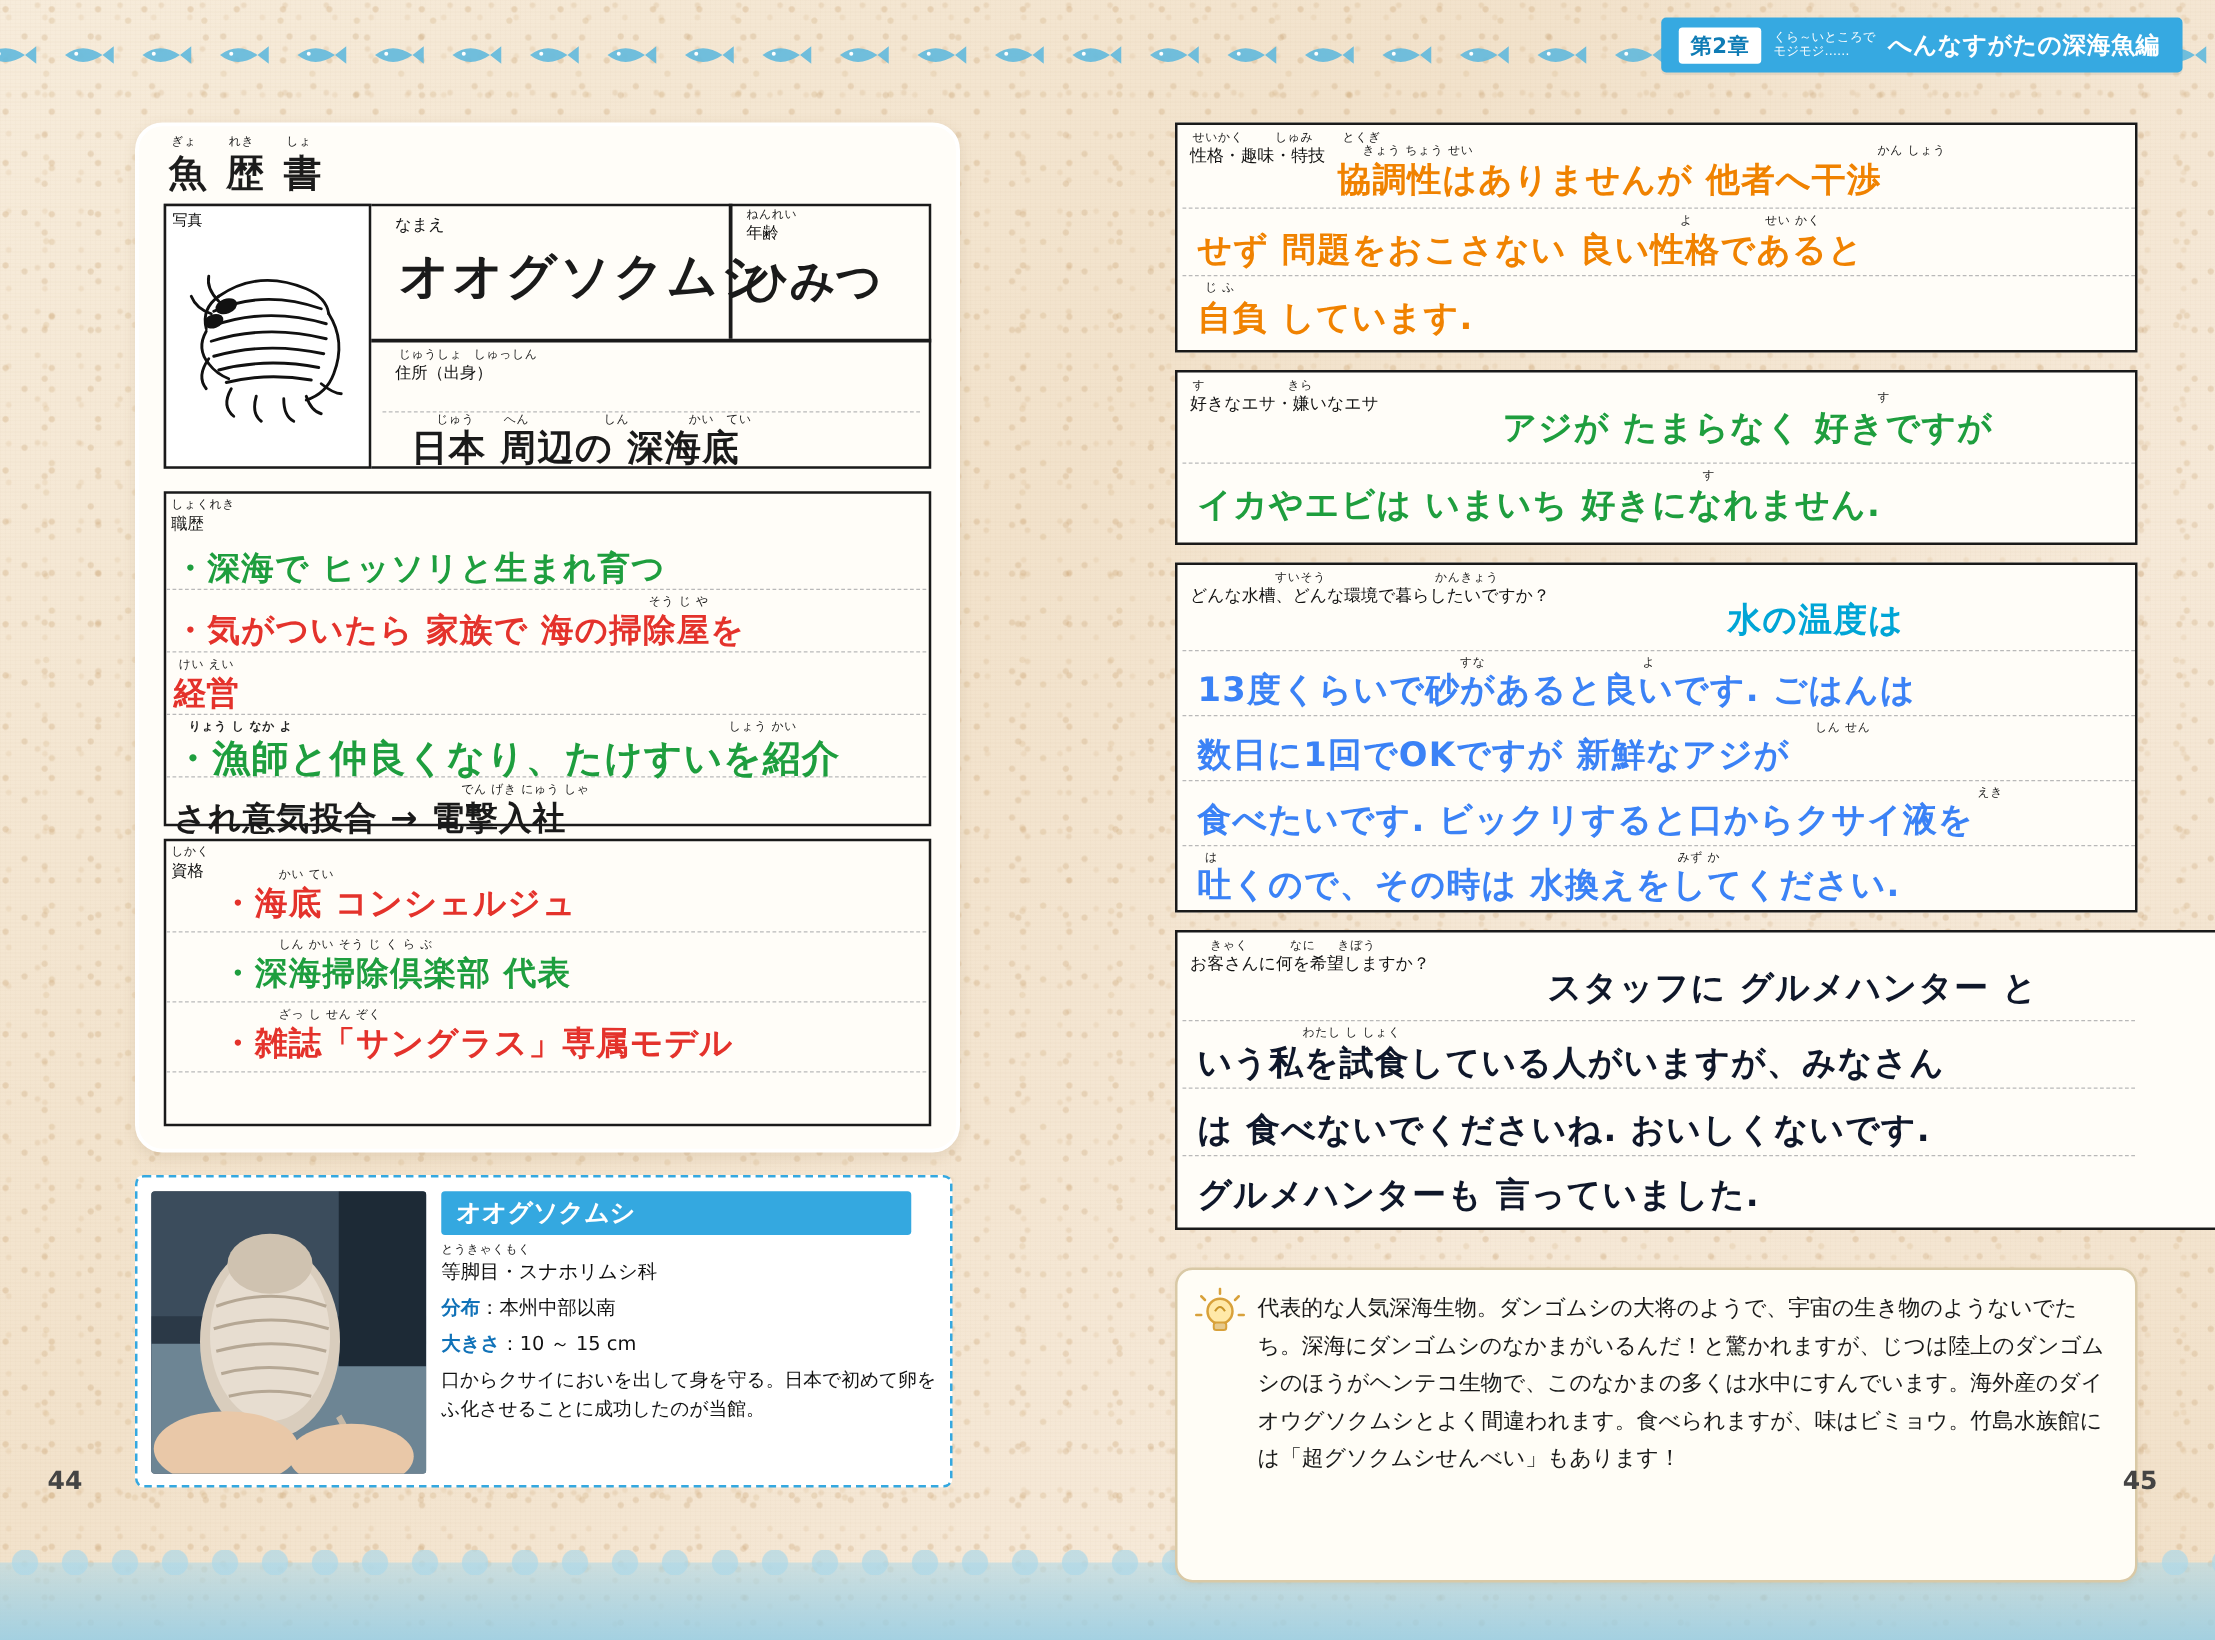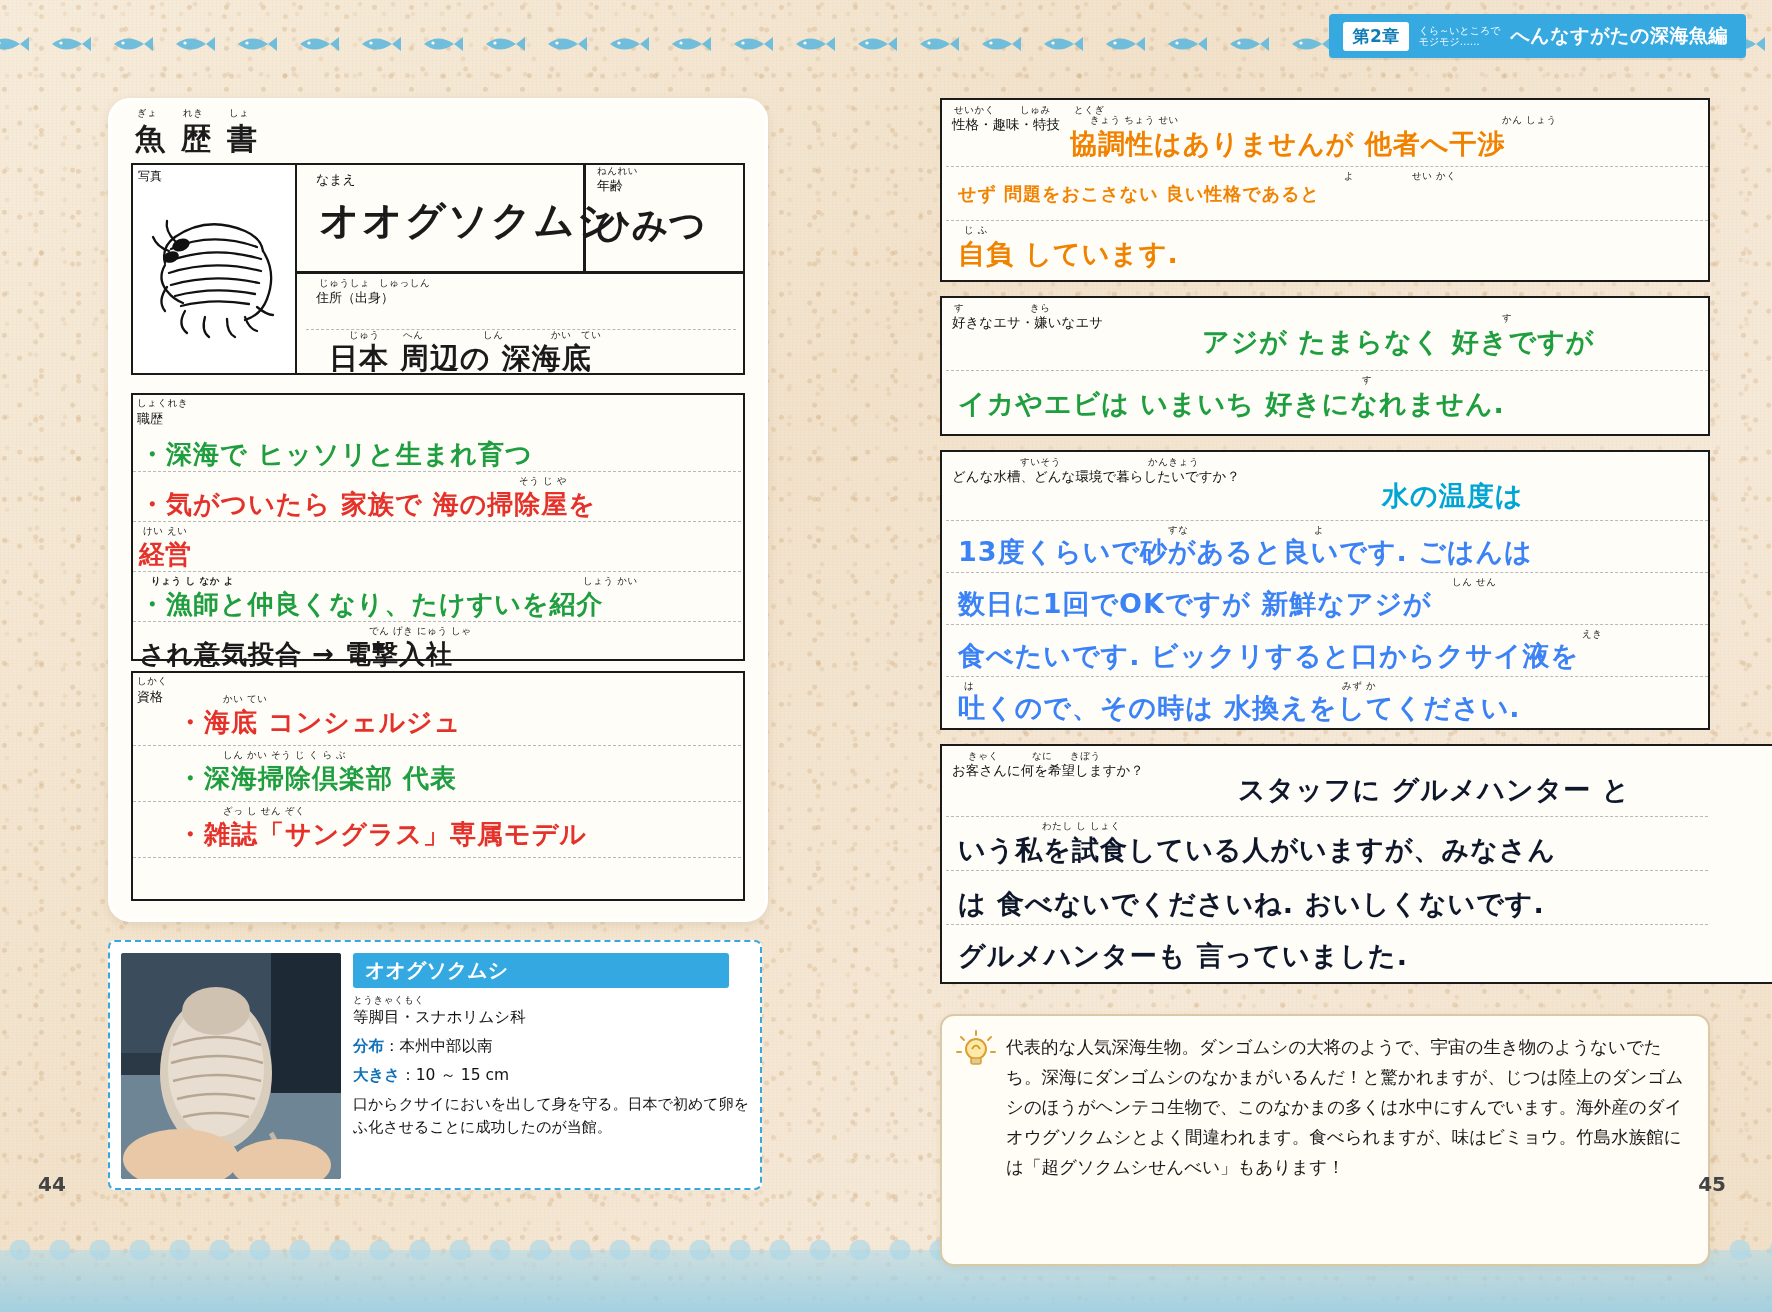--- a/index.html
+++ b/index.html
@@ -285,21 +285,21 @@
     <div class="dashline" style="left:22px;width:608px;top:420px;"></div>
     <div class="dashline" style="left:22px;width:608px;top:470px;"></div>
     <div class="dashline" style="left:22px;width:608px;top:520px;"></div>
     <div class="hand hand-grn" style="position:absolute;left:28px;top:336px;font-size:26px;letter-spacing:1px;">・深海で ヒッソリと生まれ育つ</div>
     <div class="rb" style="left:408px;top:374px;">そう じ や</div>
     <div class="hand hand-red" style="position:absolute;left:28px;top:386px;font-size:26px;letter-spacing:1px;">・気がついたら 家族で 海の掃除屋を</div>
     <div class="rb" style="left:32px;top:424px;">けい えい</div>
     <div class="hand hand-red" style="position:absolute;left:28px;top:436px;font-size:26px;">経営</div>
     <div class="rb" style="left:40px;top:474px;font-weight:bold;">りょう し  なか  よ</div>
     <div class="rb" style="left:472px;top:474px;">しょう かい</div>
-    <div class="hand hand-grn" style="position:absolute;left:28px;top:486px;font-size:26px;letter-spacing:1px;">・漁師と仲良くなり、たけすいを紹介</div>
+    <div class="hand hand-grn" style="position:absolute;left:28px;top:486px;font-size:30px;letter-spacing:1px;">・漁師と仲良くなり、たけすいを紹介</div>
     <div class="rb" style="left:258px;top:524px;">でん げき にゅう しゃ</div>
     <div class="hand hand-blk" style="position:absolute;left:28px;top:536px;font-size:26px;letter-spacing:1px;">され意気投合 → 電撃入社</div>
 
     <div class="box" style="left:20px;top:570px;width:614px;height:230px;"></div>
     <div class="rb" style="left:26px;top:574px;">しかく</div>
     <div class="box-label" style="left:26px;top:587px;">資格</div>
     <div class="dashline" style="left:22px;width:608px;top:644px;"></div>
     <div class="dashline" style="left:22px;width:608px;top:700px;"></div>
     <div class="dashline" style="left:22px;width:608px;top:756px;"></div>
     <div class="rb" style="left:112px;top:592px;">かい てい</div>
@@ -359,21 +359,21 @@
     <div class="rb" style="left:78px;top:4px;">しゅみ</div>
     <div class="rb" style="left:132px;top:4px;">とくぎ</div>
     <div class="qlabel" style="top:16px;">性格・趣味・特技</div>
     <div class="dashline" style="left:4px;width:762px;top:66px;"></div>
     <div class="dashline" style="left:4px;width:762px;top:120px;"></div>
     <div class="rb" style="left:148px;top:14px;">きょう ちょう せい</div>
     <div class="rb" style="left:560px;top:14px;text-align:center;">かん しょう</div>
     <div class="hand hand-org" style="position:absolute;left:128px;top:26px;font-size:27px;letter-spacing:1px;">協調性はありませんが 他者へ干渉</div>
     <div class="rb" style="left:402px;top:70px;">よ</div>
     <div class="rb" style="left:470px;top:70px;">せい かく</div>
-    <div class="hand hand-org" style="position:absolute;left:16px;top:82px;font-size:18px;letter-spacing:1px;">せず 問題をおこさない 良い性格であると</div>
+    <div class="hand hand-org" style="position:absolute;left:16px;top:82px;font-size:27px;letter-spacing:1px;">せず 問題をおこさない 良い性格であると</div>
     <div class="rb" style="left:22px;top:124px;">じ ふ</div>
     <div class="hand hand-org" style="position:absolute;left:16px;top:136px;font-size:27px;letter-spacing:1px;">自負 しています.</div>
   </div>
 
   <div class="qbox" style="left:10px;top:212px;width:770px;height:140px;">
     <div class="rb" style="left:12px;top:4px;">す</div>
     <div class="rb" style="left:88px;top:4px;">きら</div>
     <div class="qlabel" style="top:16px;">好きなエサ・嫌いなエサ</div>
     <div class="dashline" style="left:4px;width:762px;top:72px;"></div>
     <div class="rb" style="left:560px;top:14px;">す</div>

